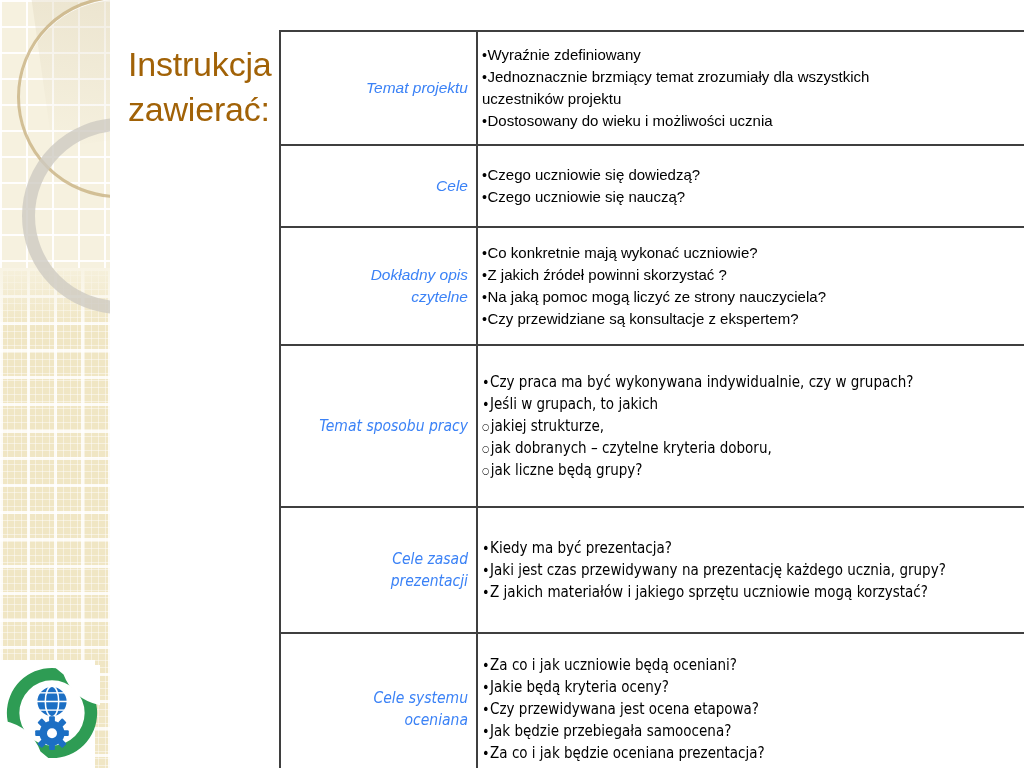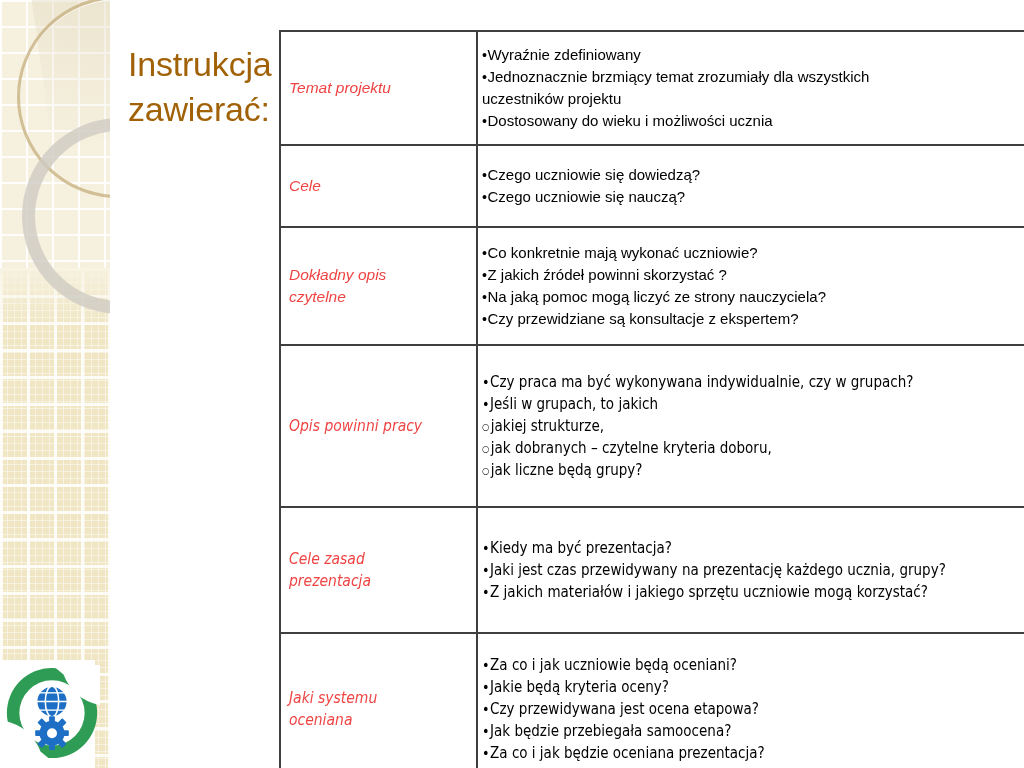--- a/index.html
+++ b/index.html
@@ -115,25 +115,25 @@
     table-layout: fixed;
   }
   #tbl td {
     border: 2px solid #3f3f3f;
     padding: 0;
     vertical-align: middle;
     background: #ffffff;
   }
   #tbl td.lbl {
     width: 179px;
-    text-align: left;
+    text-align: right;
     font-style: italic;
     font-size: 15.5px;
     line-height: 1.42;
-    color: #ef4444;
+    color: #3b82f6;
     padding: 4px 8px;
   }
   #tbl td.body {
     padding: 4px 0 4px 4px;
     font-size: 15px;
     line-height: 1.47;
     color: #000;
   }
   
   .styleA { font-family: "Liberation Sans", sans-serif; }
@@ -249,45 +249,45 @@
       </td>
       <td class="body styleA">
         <span class="bullet">Co konkretnie mają wykonać uczniowie?</span>
         <span class="bullet">Z jakich źródeł powinni skorzystać ?</span>
         <span class="bullet">Na jaką pomoc mogą liczyć ze strony nauczyciela?</span>
         <span class="bullet">Czy przewidziane są konsultacje z ekspertem?</span>
       </td>
     </tr>
 
     <tr class="r4">
-      <td class="lbl styleB">Opis powinni pracy</td>
+      <td class="lbl styleB">Temat sposobu pracy</td>
       <td class="body styleB">
         <span class="bullet">Czy praca ma być wykonywana indywidualnie, czy w grupach?</span>
         <span class="bullet">Jeśli w grupach, to jakich</span>
         <span class="sub">jakiej strukturze,</span>
         <span class="sub">jak dobranych – czytelne kryteria doboru,</span>
         <span class="sub">jak liczne będą grupy?</span>
       </td>
     </tr>
 
     <tr class="r5">
       <td class="lbl styleB">
         <span>Cele zasad</span><br>
-        <span>prezentacja</span>
+        <span>prezentacji</span>
       </td>
       <td class="body styleB">
         <span class="bullet">Kiedy ma być prezentacja?</span>
         <span class="bullet">Jaki jest czas przewidywany na prezentację każdego ucznia, grupy?</span>
         <span class="bullet">Z jakich materiałów i jakiego sprzętu uczniowie mogą korzystać?</span>
       </td>
     </tr>
 
     <tr class="r6">
       <td class="lbl styleB">
-        <span>Jaki systemu</span><br>
+        <span>Cele systemu</span><br>
         <span>oceniana</span>
       </td>
       <td class="body styleB">
         <span class="bullet">Za co i jak uczniowie będą oceniani?</span>
         <span class="bullet">Jakie będą kryteria oceny?</span>
         <span class="bullet">Czy przewidywana jest ocena etapowa?</span>
         <span class="bullet">Jak będzie przebiegała samoocena?</span>
         <span class="bullet">Za co i jak będzie oceniana prezentacja?</span>
       </td>
     </tr>

